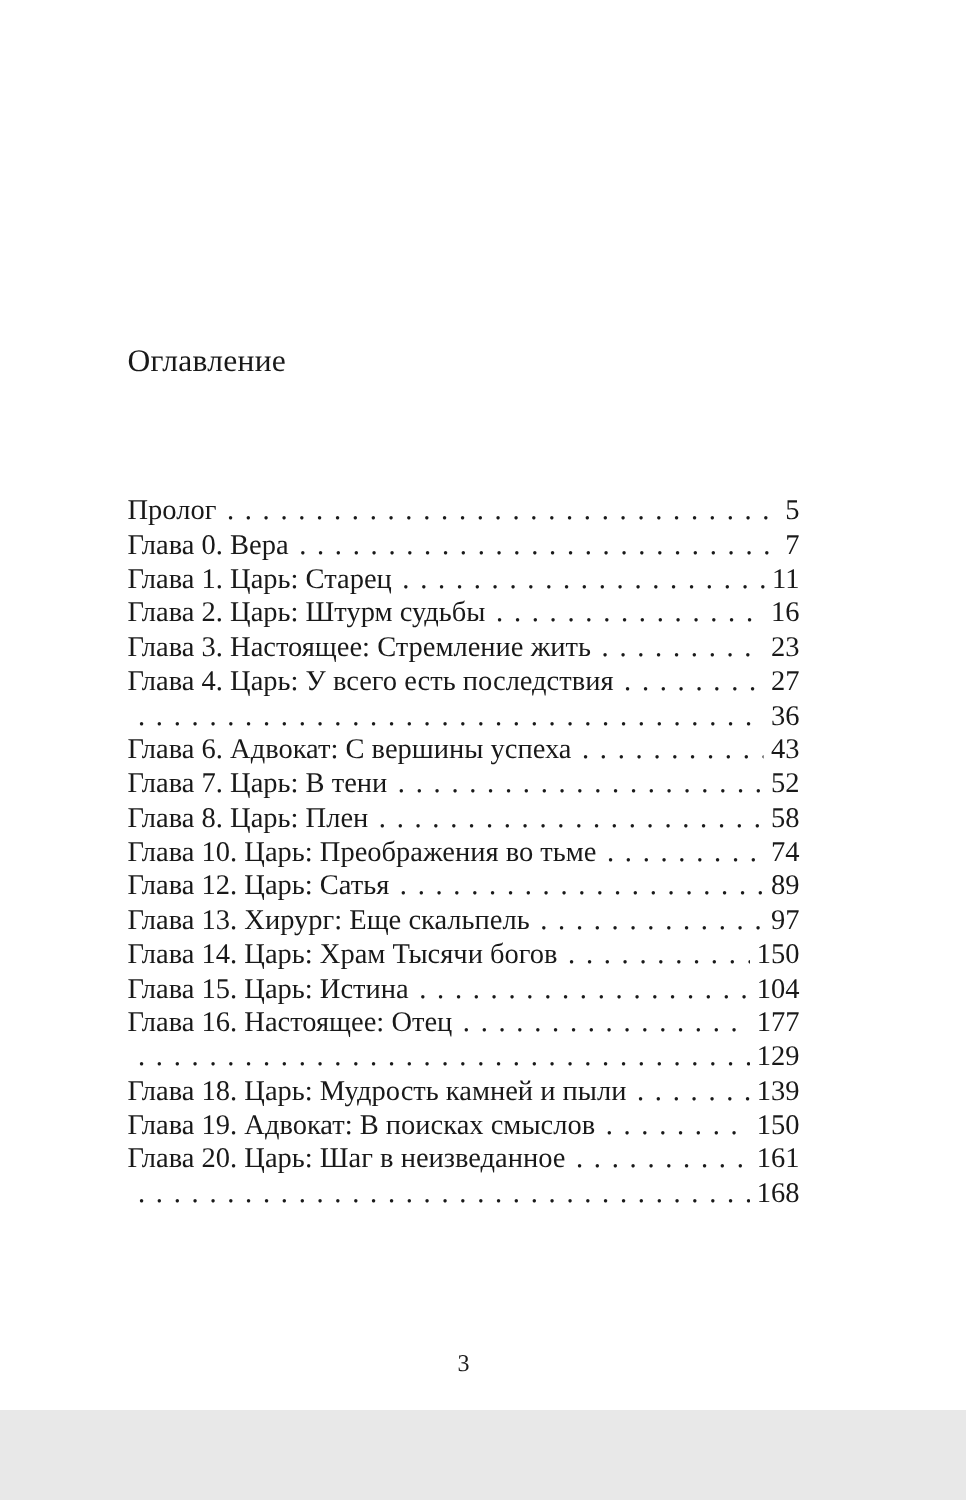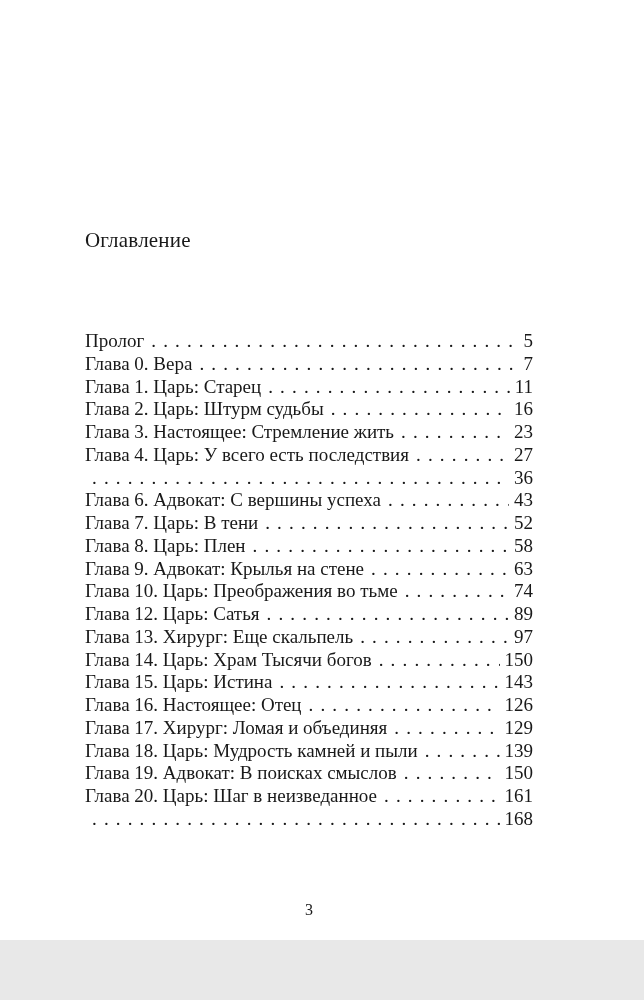--- a/index.html
+++ b/index.html
@@ -130,25 +130,20 @@
         <span class="toc-leader"></span>
         <span class="toc-page">52</span>
       </div>
 
       <div class="toc-row">
         <span class="toc-label">Глава 8. Царь: Плен</span>
         <span class="toc-leader"></span>
         <span class="toc-page">58</span>
       </div>
 
-      <div class="toc-row">
-        <span class="toc-label">Глава 9. Адвокат: Крылья на стене</span>
-        <span class="toc-leader"></span>
-        <span class="toc-page">63</span>
-      </div>
 
       <div class="toc-row">
         <span class="toc-label">Глава 10. Царь: Преображения во тьме</span>
         <span class="toc-leader"></span>
         <span class="toc-page">74</span>
       </div>
 
 
       <div class="toc-row">
         <span class="toc-label">Глава 12. Царь: Сатья</span>
@@ -164,31 +159,30 @@
 
       <div class="toc-row">
         <span class="toc-label">Глава 14. Царь: Храм Тысячи богов</span>
         <span class="toc-leader"></span>
         <span class="toc-page">150</span>
       </div>
 
       <div class="toc-row">
         <span class="toc-label">Глава 15. Царь: Истина</span>
         <span class="toc-leader"></span>
-        <span class="toc-page">143</span>
+        <span class="toc-page">104</span>
       </div>
 
       <div class="toc-row">
         <span class="toc-label">Глава 16. Настоящее: Отец</span>
         <span class="toc-leader"></span>
-        <span class="toc-page">126</span>
-      </div>
-
-      <div class="toc-row">
-        <span class="toc-label">Глава 17. Хирург: Ломая и объединяя</span>
+        <span class="toc-page">177</span>
+      </div>
+
+      <div class="toc-row">
         <span class="toc-leader"></span>
         <span class="toc-page">129</span>
       </div>
 
       <div class="toc-row">
         <span class="toc-label">Глава 18. Царь: Мудрость камней и пыли</span>
         <span class="toc-leader"></span>
         <span class="toc-page">139</span>
       </div>
 

